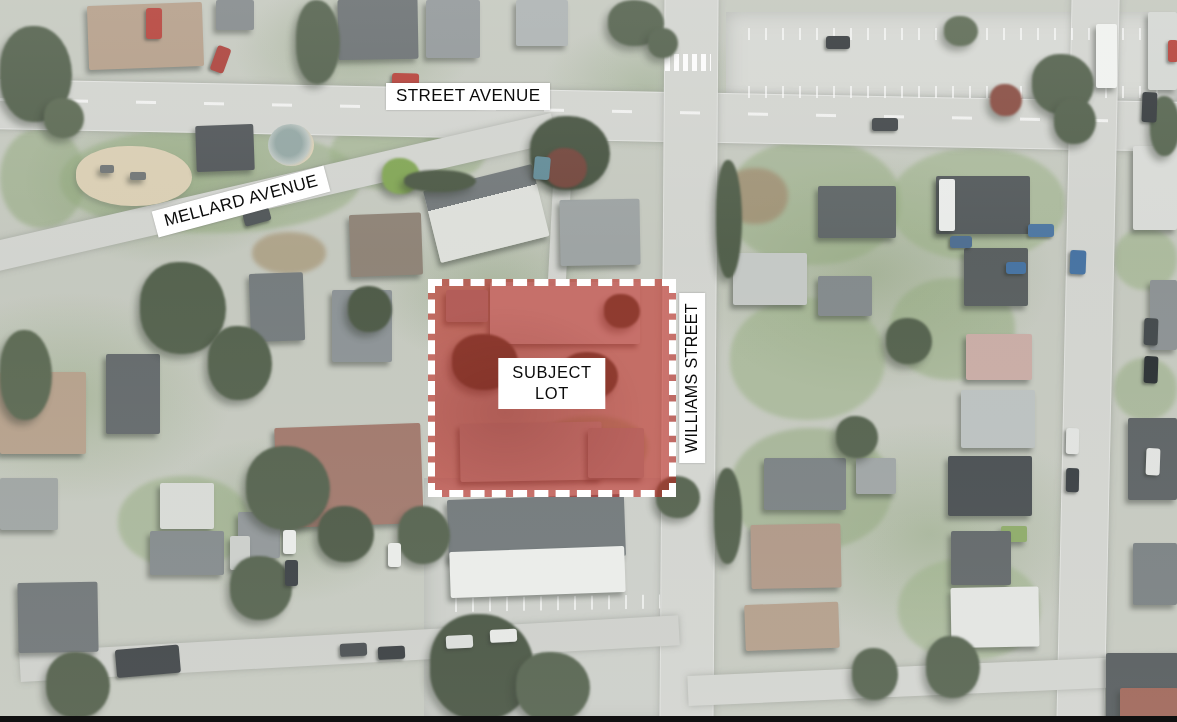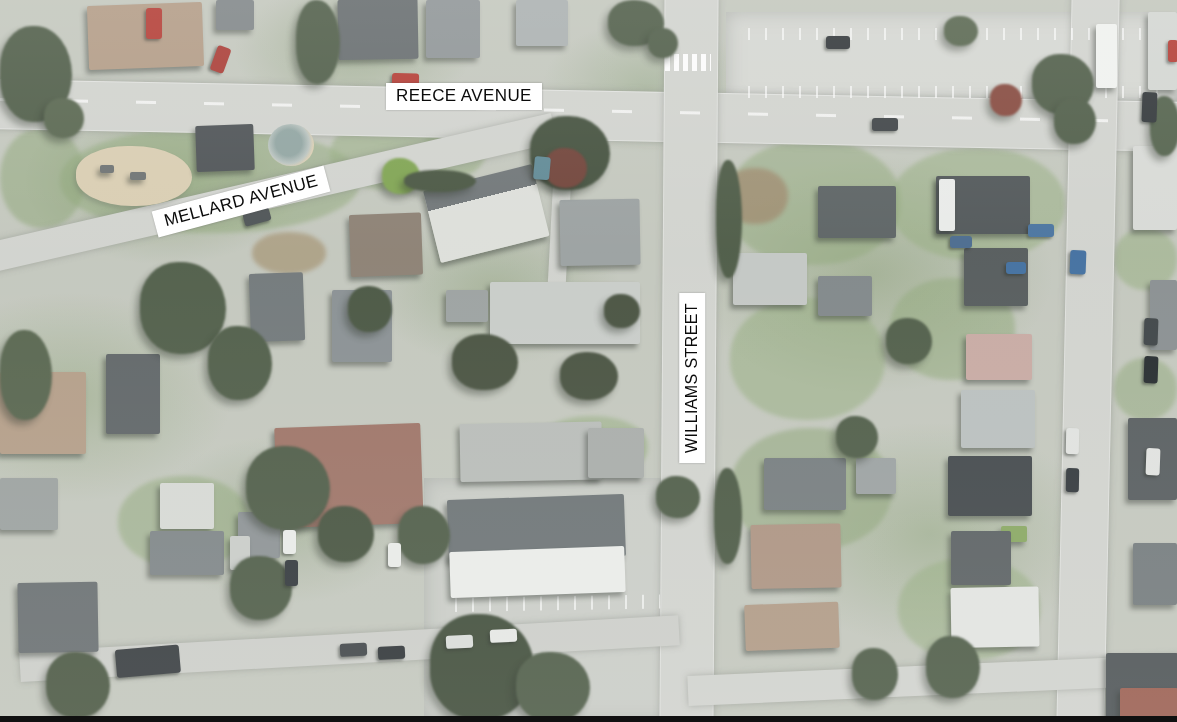--- a/index.html
+++ b/index.html
@@ -201,19 +201,25 @@
       <div class="car" style="left: 1142px; top: 92px; width: 15px; height: 30px; background: rgb(47, 52, 55); transform: rotate(2deg); transform-origin: left center;"></div>
       <div class="car" style="left: 1144px; top: 318px; width: 14px; height: 27px; background: rgb(59, 65, 68); transform: rotate(2deg); transform-origin: left center;"></div>
       <div class="car" style="left: 1144px; top: 356px; width: 14px; height: 27px; background: rgb(34, 40, 43); transform: rotate(2deg); transform-origin: left center;"></div>
       <div class="car" style="left: 1146px; top: 448px; width: 14px; height: 27px; background: rgb(223, 225, 222); transform: rotate(2deg); transform-origin: left center;"></div>
       <div class="car" style="left: 1066px; top: 428px; width: 13px; height: 26px; background: rgb(223, 225, 222); transform: rotate(1deg); transform-origin: left center;"></div>
       <div class="car" style="left: 1066px; top: 468px; width: 13px; height: 24px; background: rgb(48, 54, 58); transform: rotate(1deg); transform-origin: left center;"></div>
       <div class="car" style="left: 1168px; top: 40px; width: 10px; height: 22px; background: rgb(178, 58, 50);"></div>
     </div>
   <div class="haze"></div>
 
-
-  <div class="street-label lbl-reece">REECE AVENUE</div>
+  <div class="lot" style="background: radial-gradient(at 30% 62%, rgba(60, 0, 0, 0.16), transparent 60%), rgba(194, 35, 28, 0.55); border-color: rgb(255, 255, 255);">
+    <div class="lot-label">
+      <div>SUBJECT</div>
+      <div>LOT</div>
+    </div>
+  </div>
+
+  <div class="street-label lbl-reece">STREET AVENUE</div>
   <div class="street-label lbl-mellard">MELLARD AVENUE</div>
   <div class="street-label lbl-williams">WILLIAMS STREET</div>
 
   <div class="frame-bottom" style="background: rgb(16, 16, 16);"></div>
 </div>
 
 </body></html>

